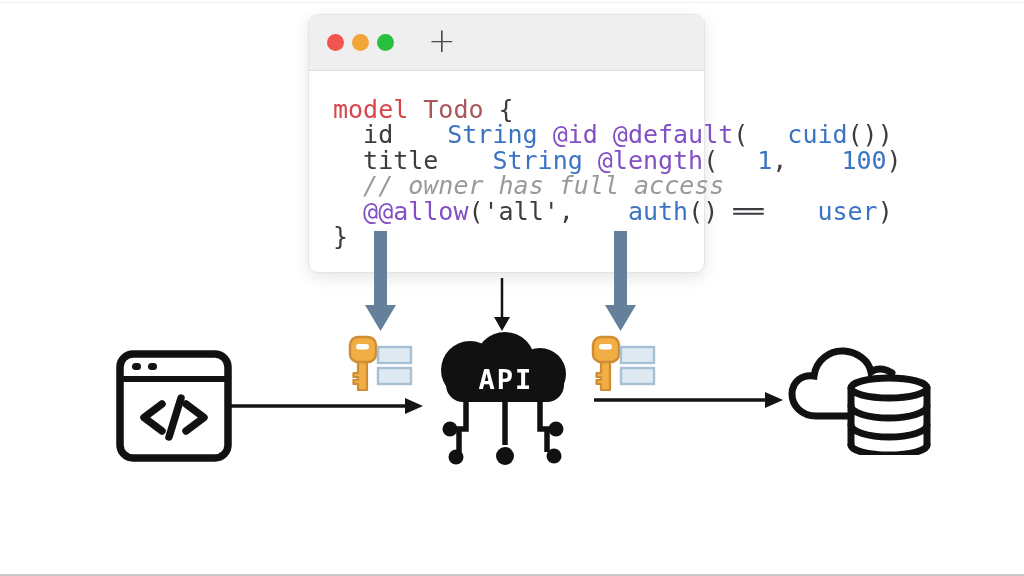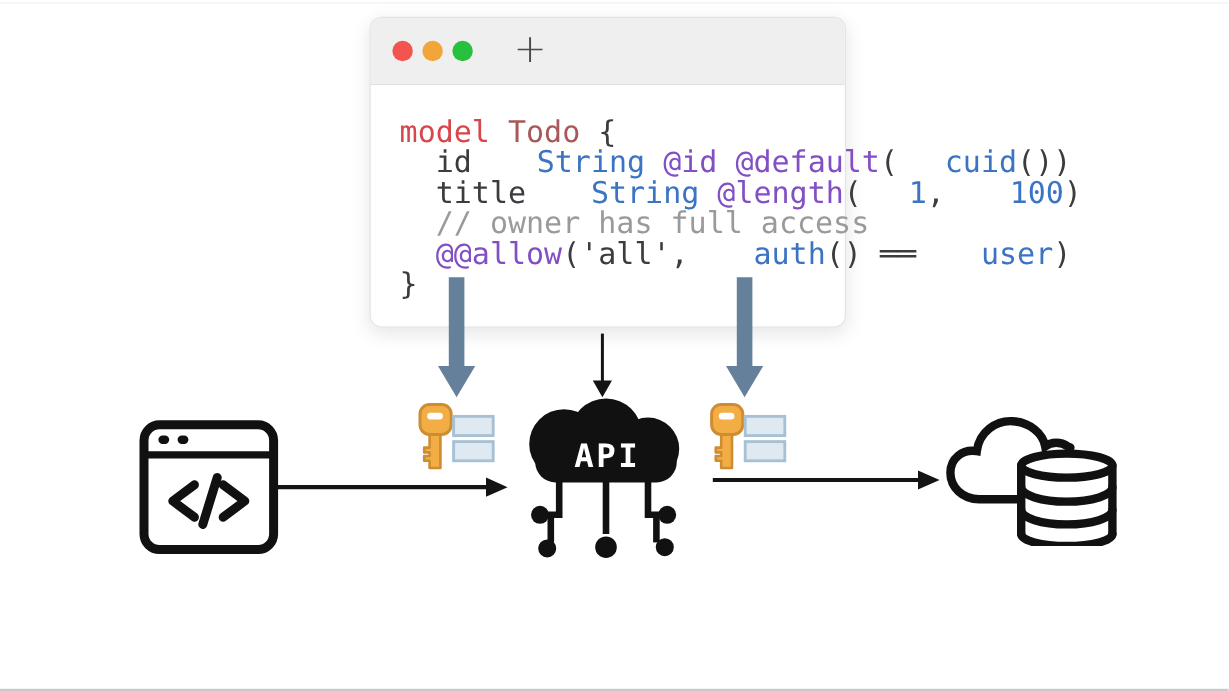--- a/index.html
+++ b/index.html
@@ -57,21 +57,21 @@
     font-family: "DejaVu Sans Mono", monospace;
     font-size: 25px; line-height: 25.4px;
     white-space: pre;
     color: #3b3b40;
   }
   .tok-pl      { color: #3b3b40; }
   .tok-kw      { color: #d6464b; }
   .tok-type    { color: #a8585a; }
   .tok-blue    { color: #3c74c4; margin-left: 39px; }
   .tok-purple  { color: #8250c4; text-align: right; }
-  .tok-comment { color: #9a9a9e; }
+  .tok-comment { color: #9a9a9e; font-style: italic; }
 
   
   .abs { position: absolute; }
   .arrows-layer { left: 0; top: 0; z-index: 3; pointer-events: none; }
   .icon-layer { z-index: 3; }
 </style>
 </head>
 <body>
 
 <div class="stage">

